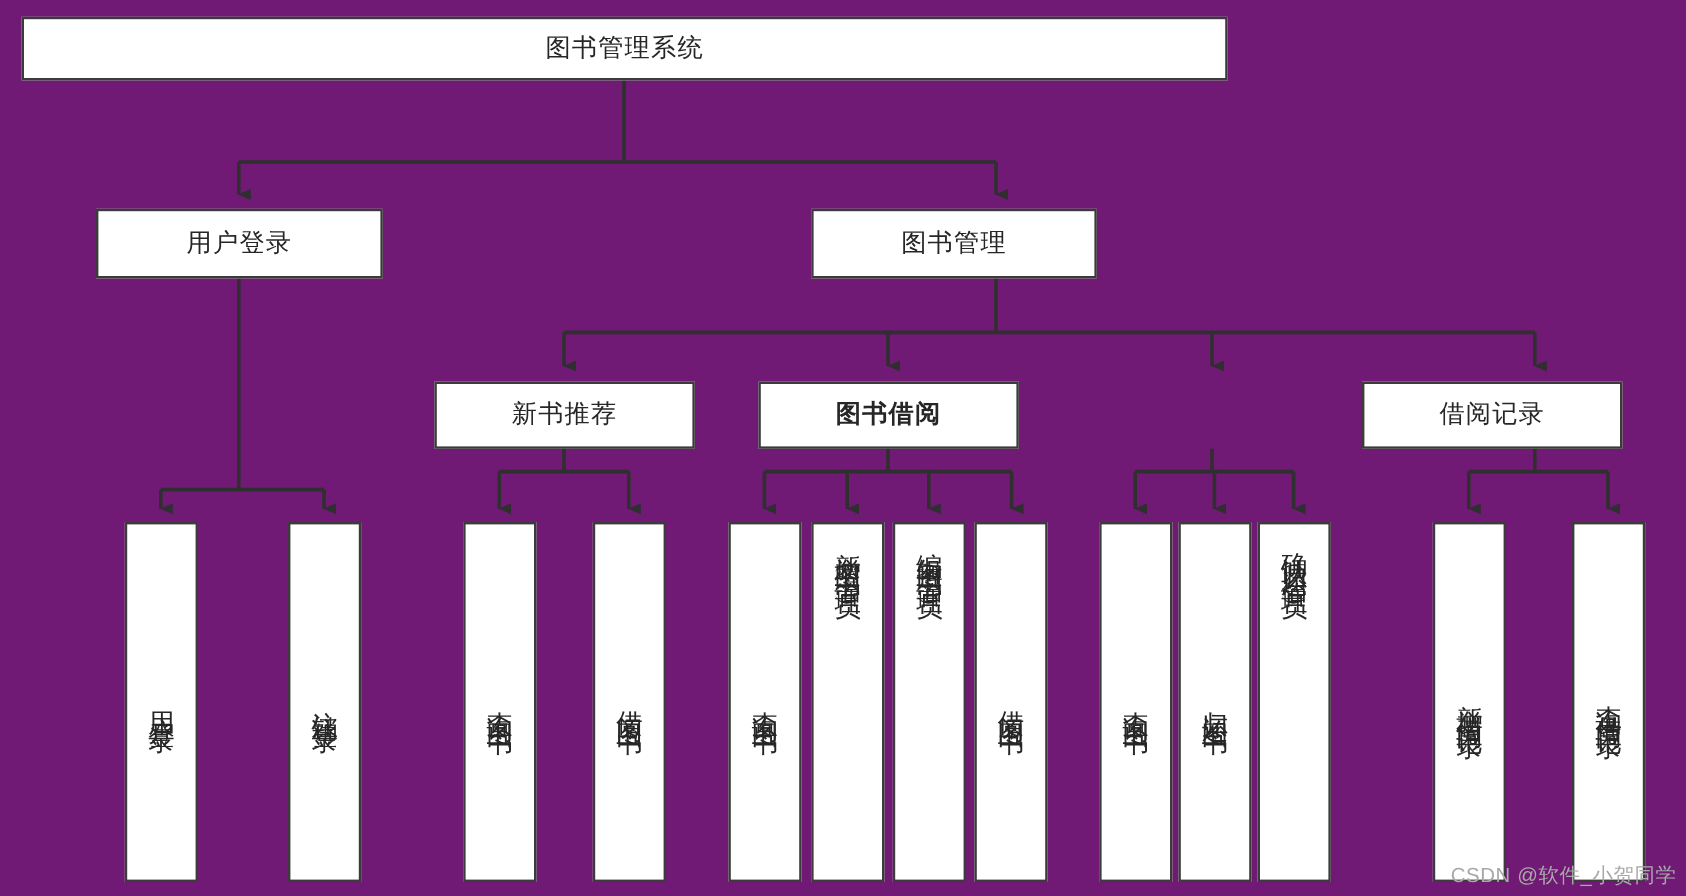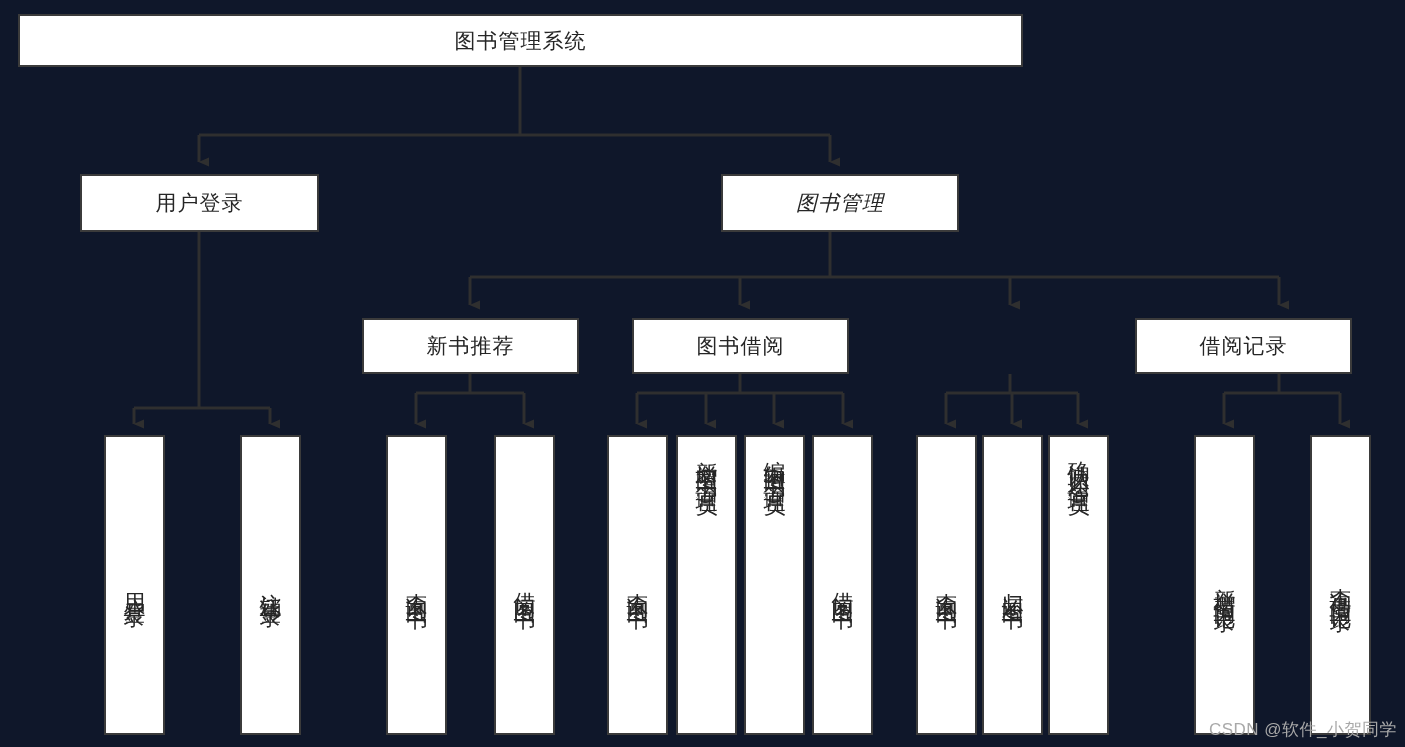--- a/index.html
+++ b/index.html
@@ -10,21 +10,21 @@
   body {
     width: 1405px;
     height: 747px;
     font-family: "Liberation Sans", "DejaVu Sans", sans-serif;
     overflow: hidden;
   }
   #diagram-root {
     position: relative;
     width: 1405px;
     height: 747px;
-    background: #0f172a;
+    background: #701a75;
   }
   svg.connectors {
     position: absolute;
     left: 0;
     top: 0;
     width: 1405px;
     height: 747px;
     pointer-events: none;
   }
   .node {
@@ -128,28 +128,28 @@
     </g>
   </svg>
 
   <div class="node node-h" style="left:18px; top:14px; width:1005px; height:53px;">
     <span class="node-label">图书管理系统</span>
   </div>
 
   <div class="node node-h" style="left:80px; top:174px; width:239px; height:58px;">
     <span class="node-label">用户登录</span>
   </div>
-  <div class="node node-h" style="left:721px; top:174px; width:238px; height:58px;font-style:italic;">
+  <div class="node node-h" style="left:676px; top:174px; width:238px; height:58px;">
     <span class="node-label">图书管理</span>
   </div>
 
   <div class="node node-h" style="left:362px; top:318px; width:217px; height:56px;text-align:right;">
     <span class="node-label">新书推荐</span>
   </div>
-  <div class="node node-h" style="left:632px; top:318px; width:217px; height:56px;">
+  <div class="node node-h" style="left:632px; top:318px; width:217px; height:56px;font-weight:bold;">
     <span class="node-label">图书借阅</span>
   </div>
   <div class="node node-h" style="left:1135px; top:318px; width:217px; height:56px;">
     <span class="node-label">借阅记录</span>
   </div>
 
   <div class="node node-v v-center" style="left:104px; top:435px; width:61px; height:300px;">
     <span class="node-label">用户登录</span>
   </div>
   <div class="node node-v v-center" style="left:240px; top:435px; width:61px; height:300px;">

